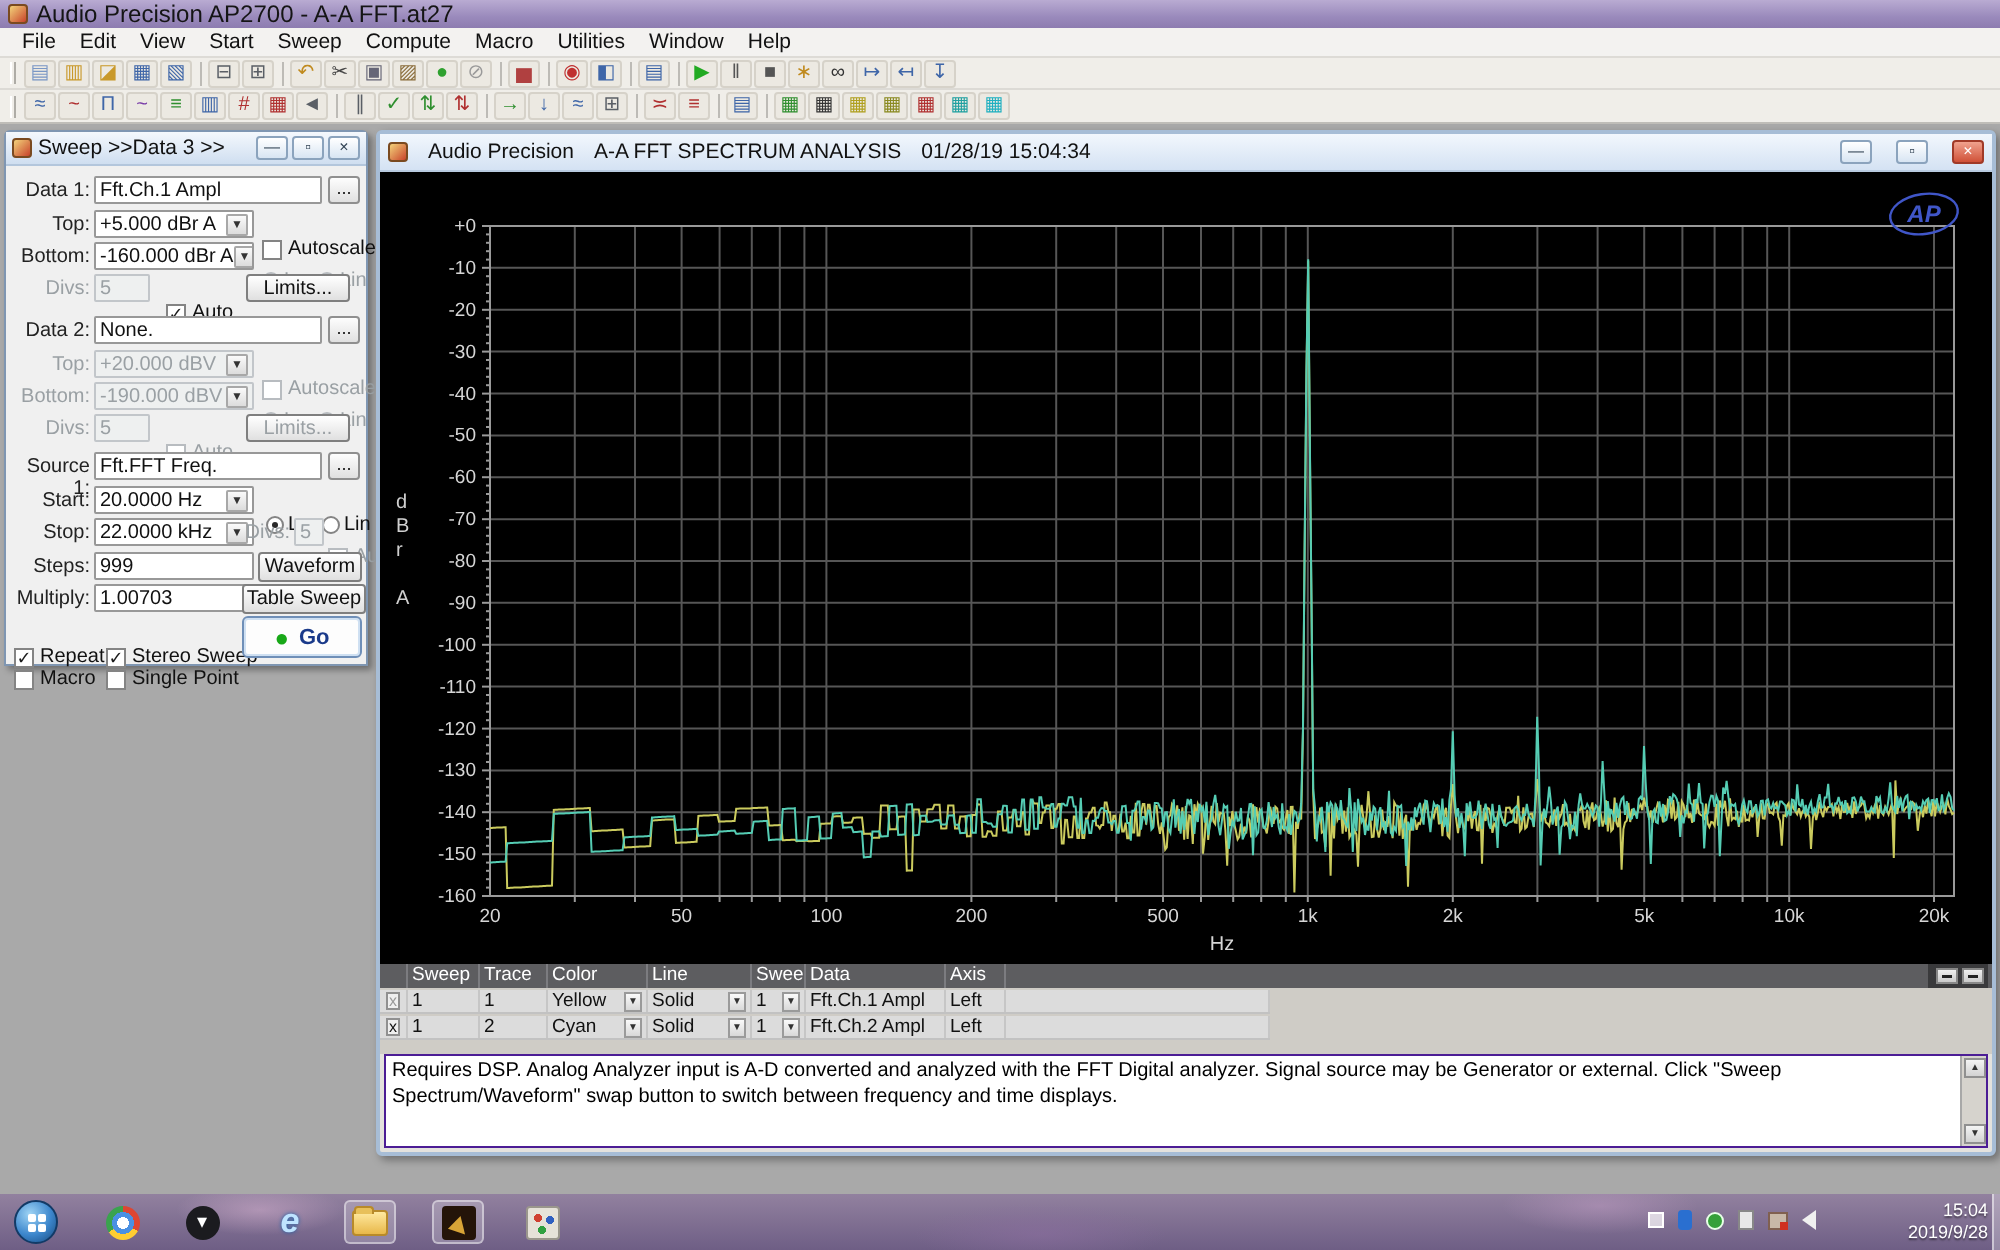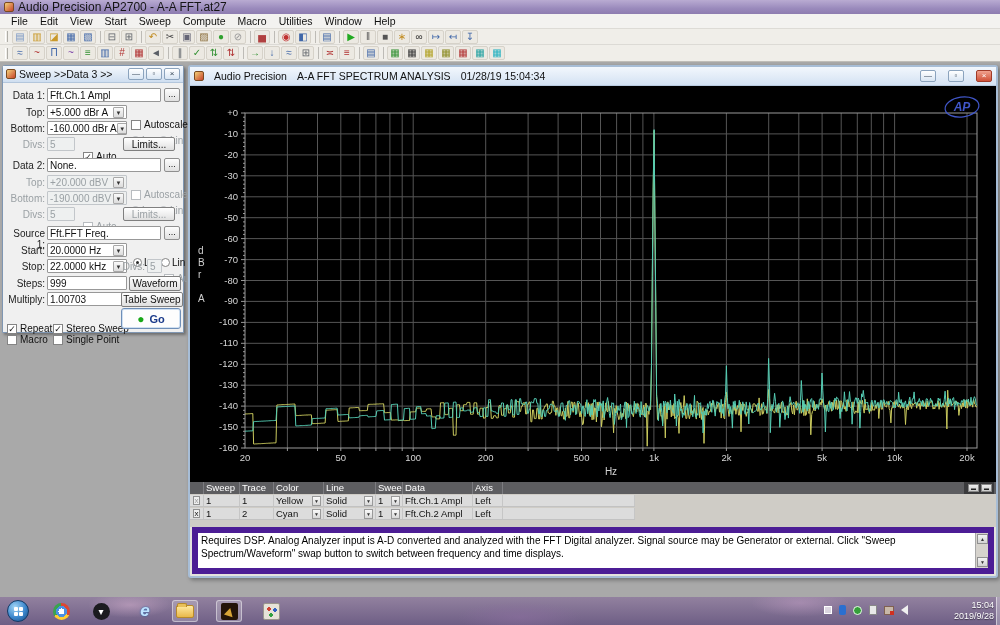--- a/index.html
+++ b/index.html
@@ -72,21 +72,21 @@
   .trow{position:absolute;left:0;height:12px;width:445px;background:#dcdcdc;display:flex;font-size:9.5px;border-bottom:1px solid #c2c2c2;}
   .trow .c{display:flex;align-items:center;border-right:1px solid #c6c6c6;padding:0 2px;overflow:hidden;white-space:nowrap;}
   .selx{width:9px;height:9px;border:1px solid #909090;background:#efefef;font-size:8px;line-height:8px;text-align:center;margin:0 1px;}
   .selx.dim{color:#9a9a9a;}
   .dd9{margin-left:auto;width:9px;height:10px;background:linear-gradient(#fafafa,#d8d8d8);border:1px solid #9a9a9a;
     font-size:5px;line-height:9px;text-align:center;color:#333;flex:none;}
   .tscroll{position:absolute;right:2px;top:0;height:12px;width:30px;background:#3a3a3c;display:flex;align-items:center;justify-content:flex-end;gap:2px;padding:0 2px;}
   .tsb{width:11px;height:8px;background:linear-gradient(#efefef,#cacaca);border:1px solid #888;font-size:5px;line-height:7px;text-align:center;color:#222;}
 
   
-  #comment-box{position:absolute;left:2px;top:460px;width:802px;height:47px;background:#fff;border:6px solid #4c1d95;}
+  #comment-box{position:absolute;left:2px;top:460px;width:802px;height:47px;background:#fff;border:1px solid #4c1d95;}
   #comment-text{position:absolute;left:3px;top:1px;right:16px;bottom:1px;font-size:10px;line-height:1.3;color:#000;}
   .cscroll{position:absolute;right:0;top:0;bottom:0;width:13px;background:#d6d3cd;border-left:1px solid #a8a8a8;}
   .cbtn{position:absolute;left:1px;width:11px;height:10px;background:linear-gradient(#f4f4f4,#d2d2d2);border:1px solid #909090;
     font-size:5px;text-align:center;line-height:9px;color:#333;}
 
   
   #statusbar{position:absolute;left:0;top:583px;right:0;height:14px;background:#eef0f1;border-top:1px solid #b5b5b5;font-size:10px;}
   #status-text{position:absolute;left:4px;top:1px;color:#222;}
   #page-tabs{position:absolute;left:700px;top:0px;height:14px;display:flex;align-items:flex-start;}
   .ptab{border:1px solid #707070;border-radius:3px 3px 0 0;background:linear-gradient(#fbfbfb,#dedede);

